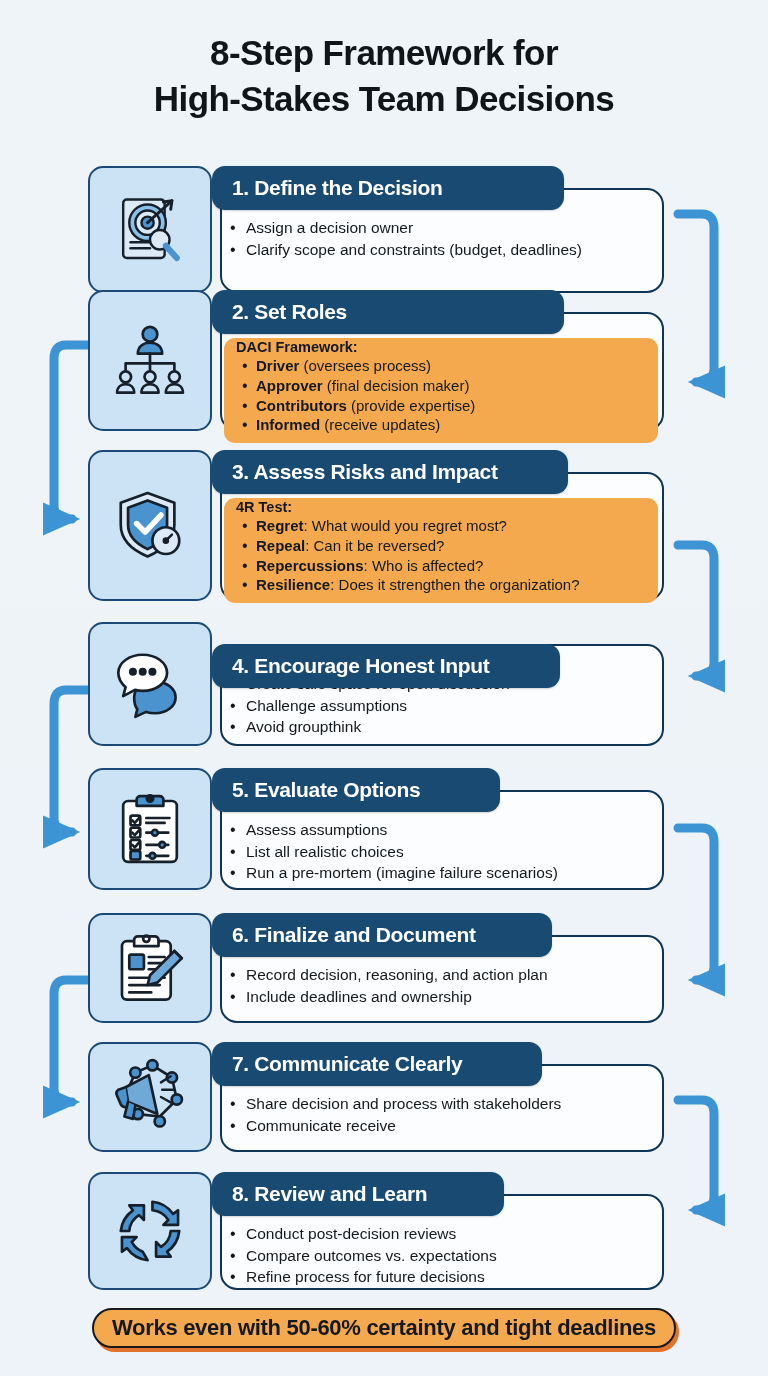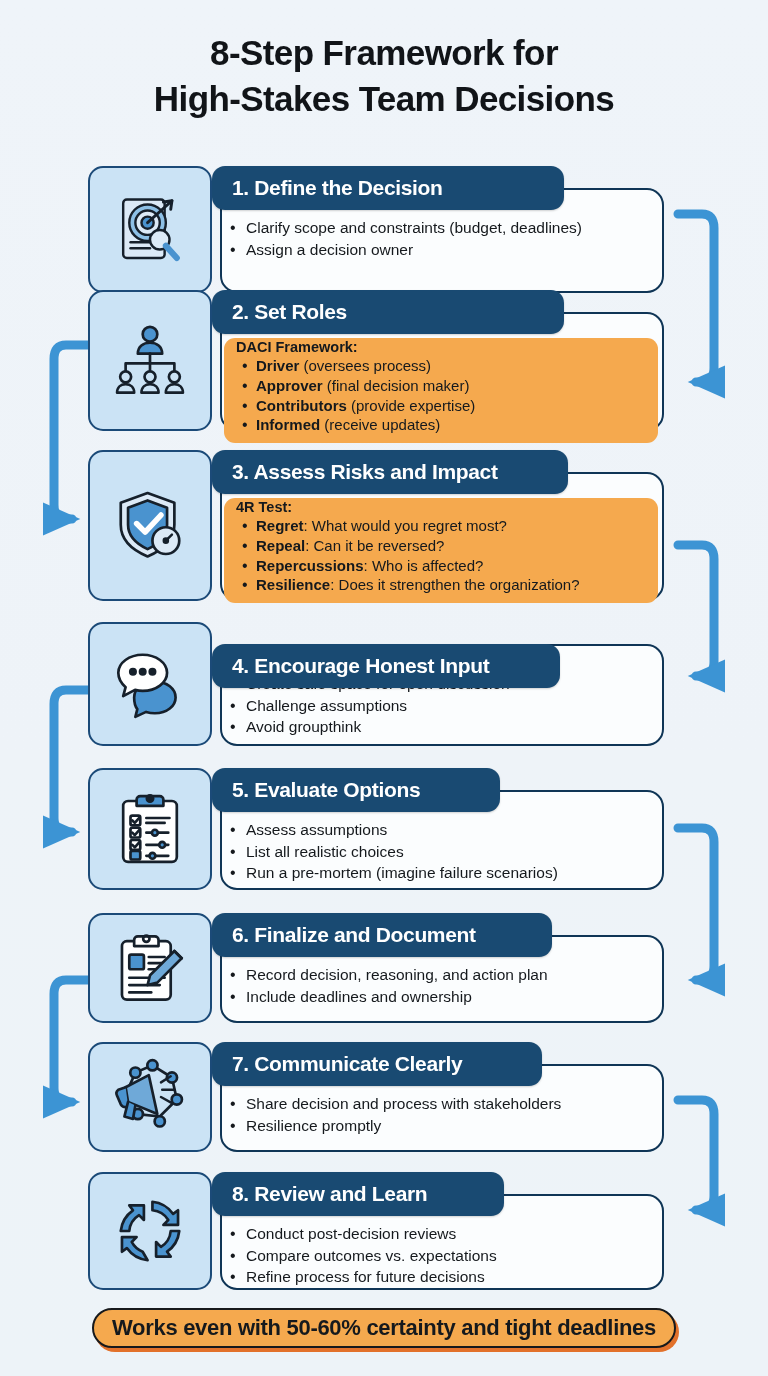--- a/index.html
+++ b/index.html
@@ -182,22 +182,22 @@
         <circle cx="30" cy="26" r="15" fill="#8dc0e6"></circle>
         <circle cx="30" cy="26" r="10" fill="#dceaf7"></circle>
         <circle cx="30" cy="26" r="5" fill="#4a93cf"></circle>
         <circle cx="40" cy="40" r="8" fill="#dceaf7"></circle>
         <line x1="45" y1="45" x2="54" y2="55" stroke-width="5" stroke="#4a93cf"></line>
         <path d="M30 26 L50 8" stroke-width="2.4"></path>
         <path d="M50 8 l-7 1 M50 8 l-1 7" stroke-width="2.4"></path>
       </svg>
     </div>
     <ul class="bullets">
+      <li>Assign a decision owner</li>
       <li>Clarify scope and constraints (budget, deadlines)</li>
-      <li>Assign a decision owner</li>
     </ul>
   </div>
 
   <div class="step" style="top:290px;height:141px;">
     <div class="card-body"></div>
     <div class="head-bar" style="width:352px;">
       <span class="t">2. Set Roles</span>
     </div>
     <div class="icon-tile">
       <svg viewBox="0 0 64 64" fill="none" stroke="#16202b" stroke-width="2.2" stroke-linecap="round" stroke-linejoin="round">
@@ -344,21 +344,21 @@
         <circle cx="20" cy="12" r="4.2" fill="#4a93cf"></circle>
           <circle cx="22" cy="46" r="4.2" fill="#4a93cf"></circle>
         <path d="M31 14 L38 46 L14 36 L12 24 z" fill="#6fa9d8"></path>
         <path d="M12 24 L6 26 a4 4 0 0 0-1 5 l3 7 a4 4 0 0 0 5 2 l1-1" fill="#4a93cf"></path>
         <path d="M14 36 l-3 12 l7 2 l2-11" fill="#4a93cf"></path>
         <path d="M42 26 h10 M41 32 l9 5 M41 20 l8-5" stroke-width="2"></path>
       </svg>
     </div>
     <ul class="bullets">
       <li>Share decision and process with stakeholders</li>
-      <li>Resilience promptly</li>
+      <li>Communicate receive</li>
     </ul>
   </div>
 
   <div class="step" style="top:1172px;height:118px;">
     <div class="card-body"></div>
     <div class="head-bar" style="width:292px;">
       <span class="t">8. Review and Learn</span>
     </div>
     <div class="icon-tile">
       <svg viewBox="0 0 64 64" fill="none" stroke="#16202b" stroke-width="2.2" stroke-linejoin="round">

